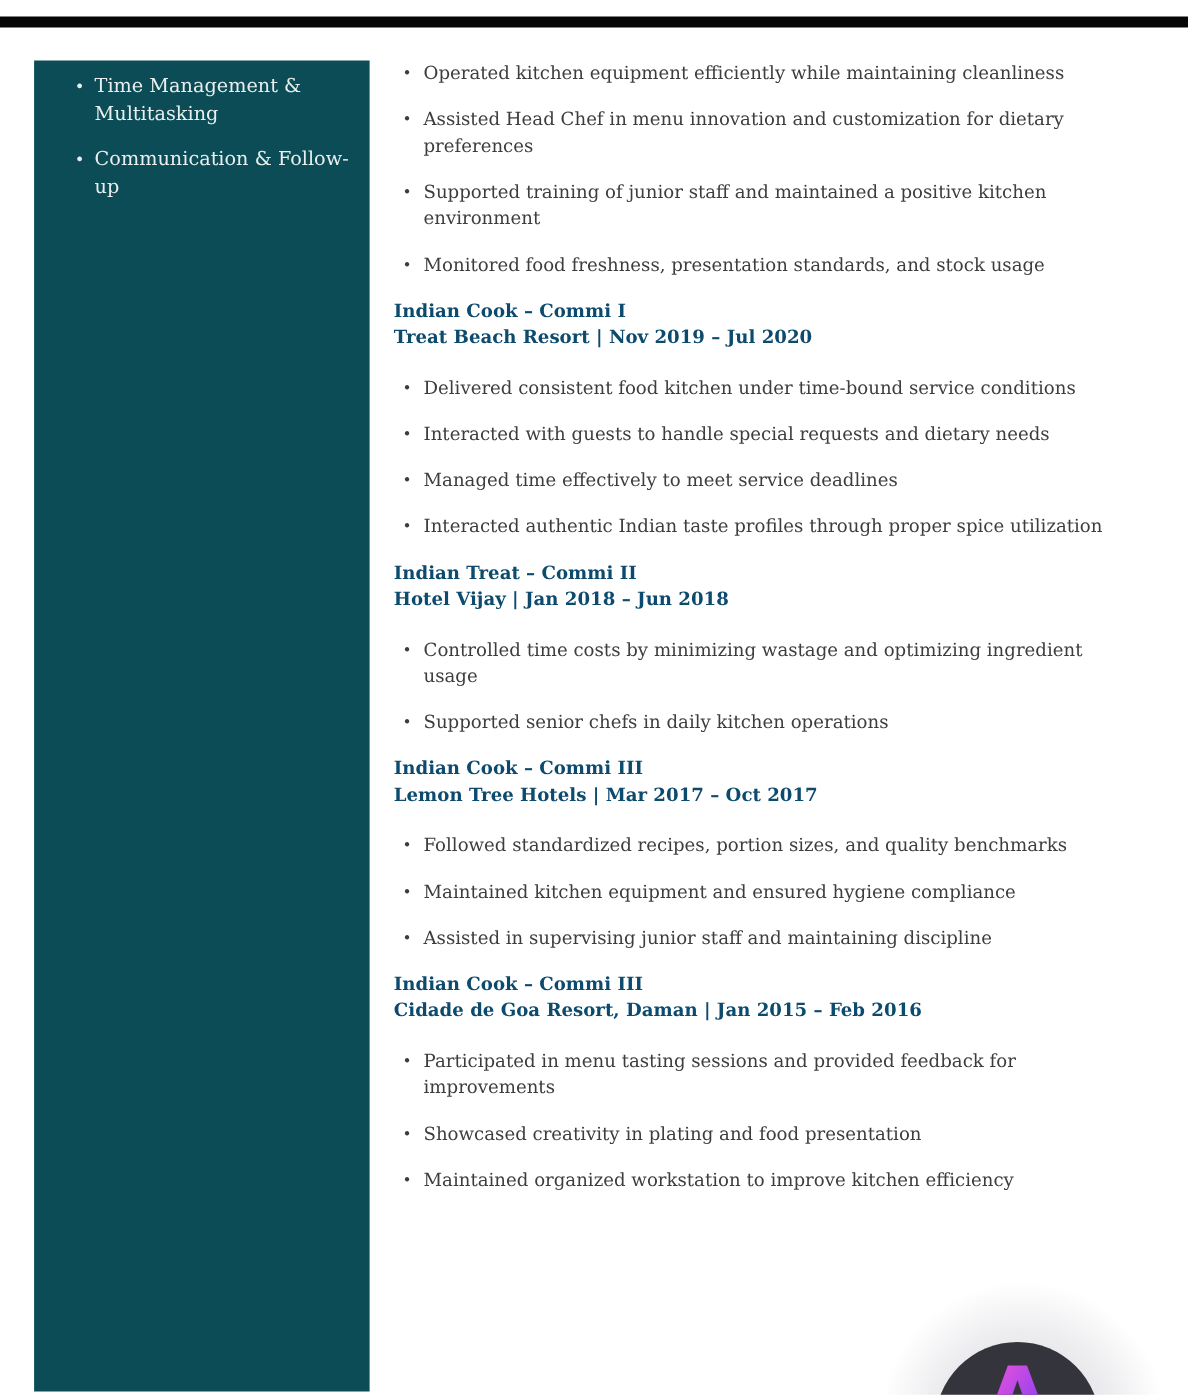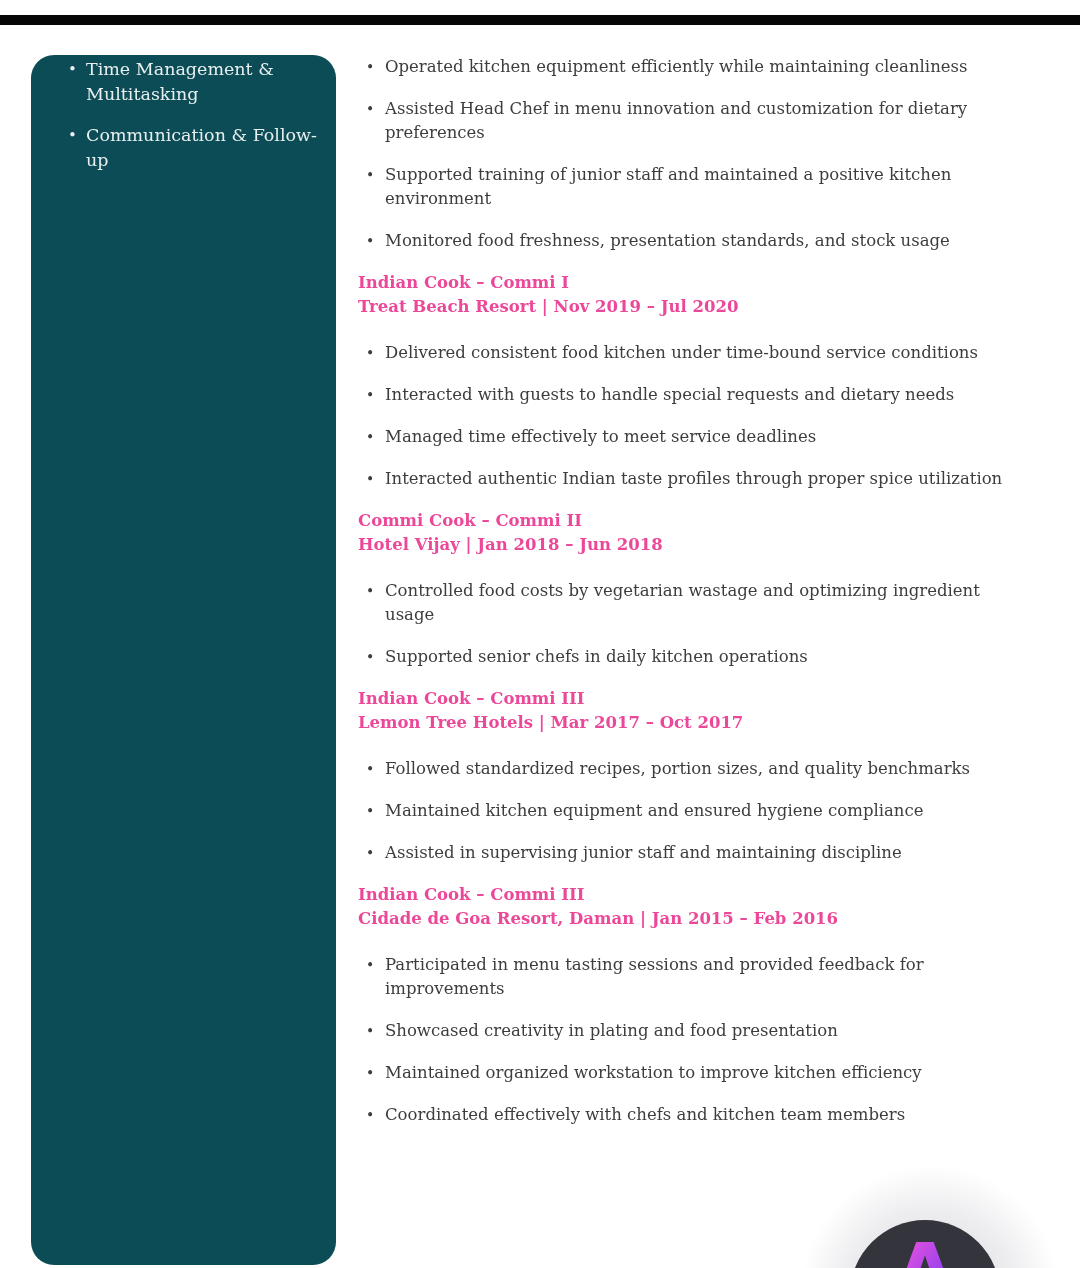--- a/index.html
+++ b/index.html
@@ -23,43 +23,43 @@
   }
   .top-bar{
     position:absolute; left:0; top:15px;
     width:1080px; height:10px;
     background:var(--bar);
   }
   .sidebar{
     position:absolute; left:31px; top:55px;
     width:305px; height:1210px;
     background:var(--teal);
-    padding:2px 14px 0 55px;
+    padding:12px 14px 0 55px;
     color:var(--sidebar-text);
-    font-size:17.5px; line-height:25px;border-radius:23px;
+    font-size:17.5px; line-height:25px;
   }
   .sidebar ul{ margin:0; padding:0; list-style:none; }
   .sidebar li{
     position:relative;
     margin-bottom:16px;
   }
   .sidebar li::before{
     content:"\2022";
     position:absolute; left:-18px; top:0;
     font-size:15px;
   }
   .content{
     position:absolute; left:358px; top:55px;
     width:659px;
     color:var(--body-text);
     font-size:16.5px; line-height:24px;
   }
   .content h3{
     font-size:16.5px; font-weight:bold;
-    color:#ec4899;
+    color:#0c4a6e;
     margin:18px 0 22px 0;
     line-height:24px;
   }
   .content h3 span{ display:block; }
   .content ul{
     list-style:none;
     margin:0; padding:0 0 0 27px;
   }
   .content li{
     position:relative;
@@ -120,44 +120,43 @@
       <span>Indian Cook – Commi I</span>
       <span>Treat Beach Resort | Nov 2019 – Jul 2020</span>
     </h3>
     <ul>
       <li>Delivered consistent food kitchen under time-bound service conditions</li>
       <li>Interacted with guests to handle special requests and dietary needs</li>
       <li>Managed time effectively to meet service deadlines</li>
       <li>Interacted authentic Indian taste profiles through proper spice utilization</li>
     </ul>
     <h3>
-      <span>Commi Cook – Commi II</span>
+      <span>Indian Treat – Commi II</span>
       <span>Hotel Vijay | Jan 2018 – Jun 2018</span>
     </h3>
     <ul>
-      <li>Controlled food costs by vegetarian wastage and optimizing ingredient usage</li>
+      <li>Controlled time costs by minimizing wastage and optimizing ingredient usage</li>
       <li>Supported senior chefs in daily kitchen operations</li>
     </ul>
     <h3>
       <span>Indian Cook – Commi III</span>
       <span>Lemon Tree Hotels | Mar 2017 – Oct 2017</span>
     </h3>
     <ul>
       <li>Followed standardized recipes, portion sizes, and quality benchmarks</li>
       <li>Maintained kitchen equipment and ensured hygiene compliance</li>
       <li>Assisted in supervising junior staff and maintaining discipline</li>
     </ul>
     <h3>
       <span>Indian Cook – Commi III</span>
       <span>Cidade de Goa Resort, Daman | Jan 2015 – Feb 2016</span>
     </h3>
     <ul>
       <li>Participated in menu tasting sessions and provided feedback for improvements</li>
       <li>Showcased creativity in plating and food presentation</li>
       <li>Maintained organized workstation to improve kitchen efficiency</li>
-      <li>Coordinated effectively with chefs and kitchen team members</li>
     </ul>
   </main>
 
 <div class="badge-glow"></div>
 <div class="assistant-badge">
   <span class="assistant-letter">A</span>
 </div>
 
 </body></html>

